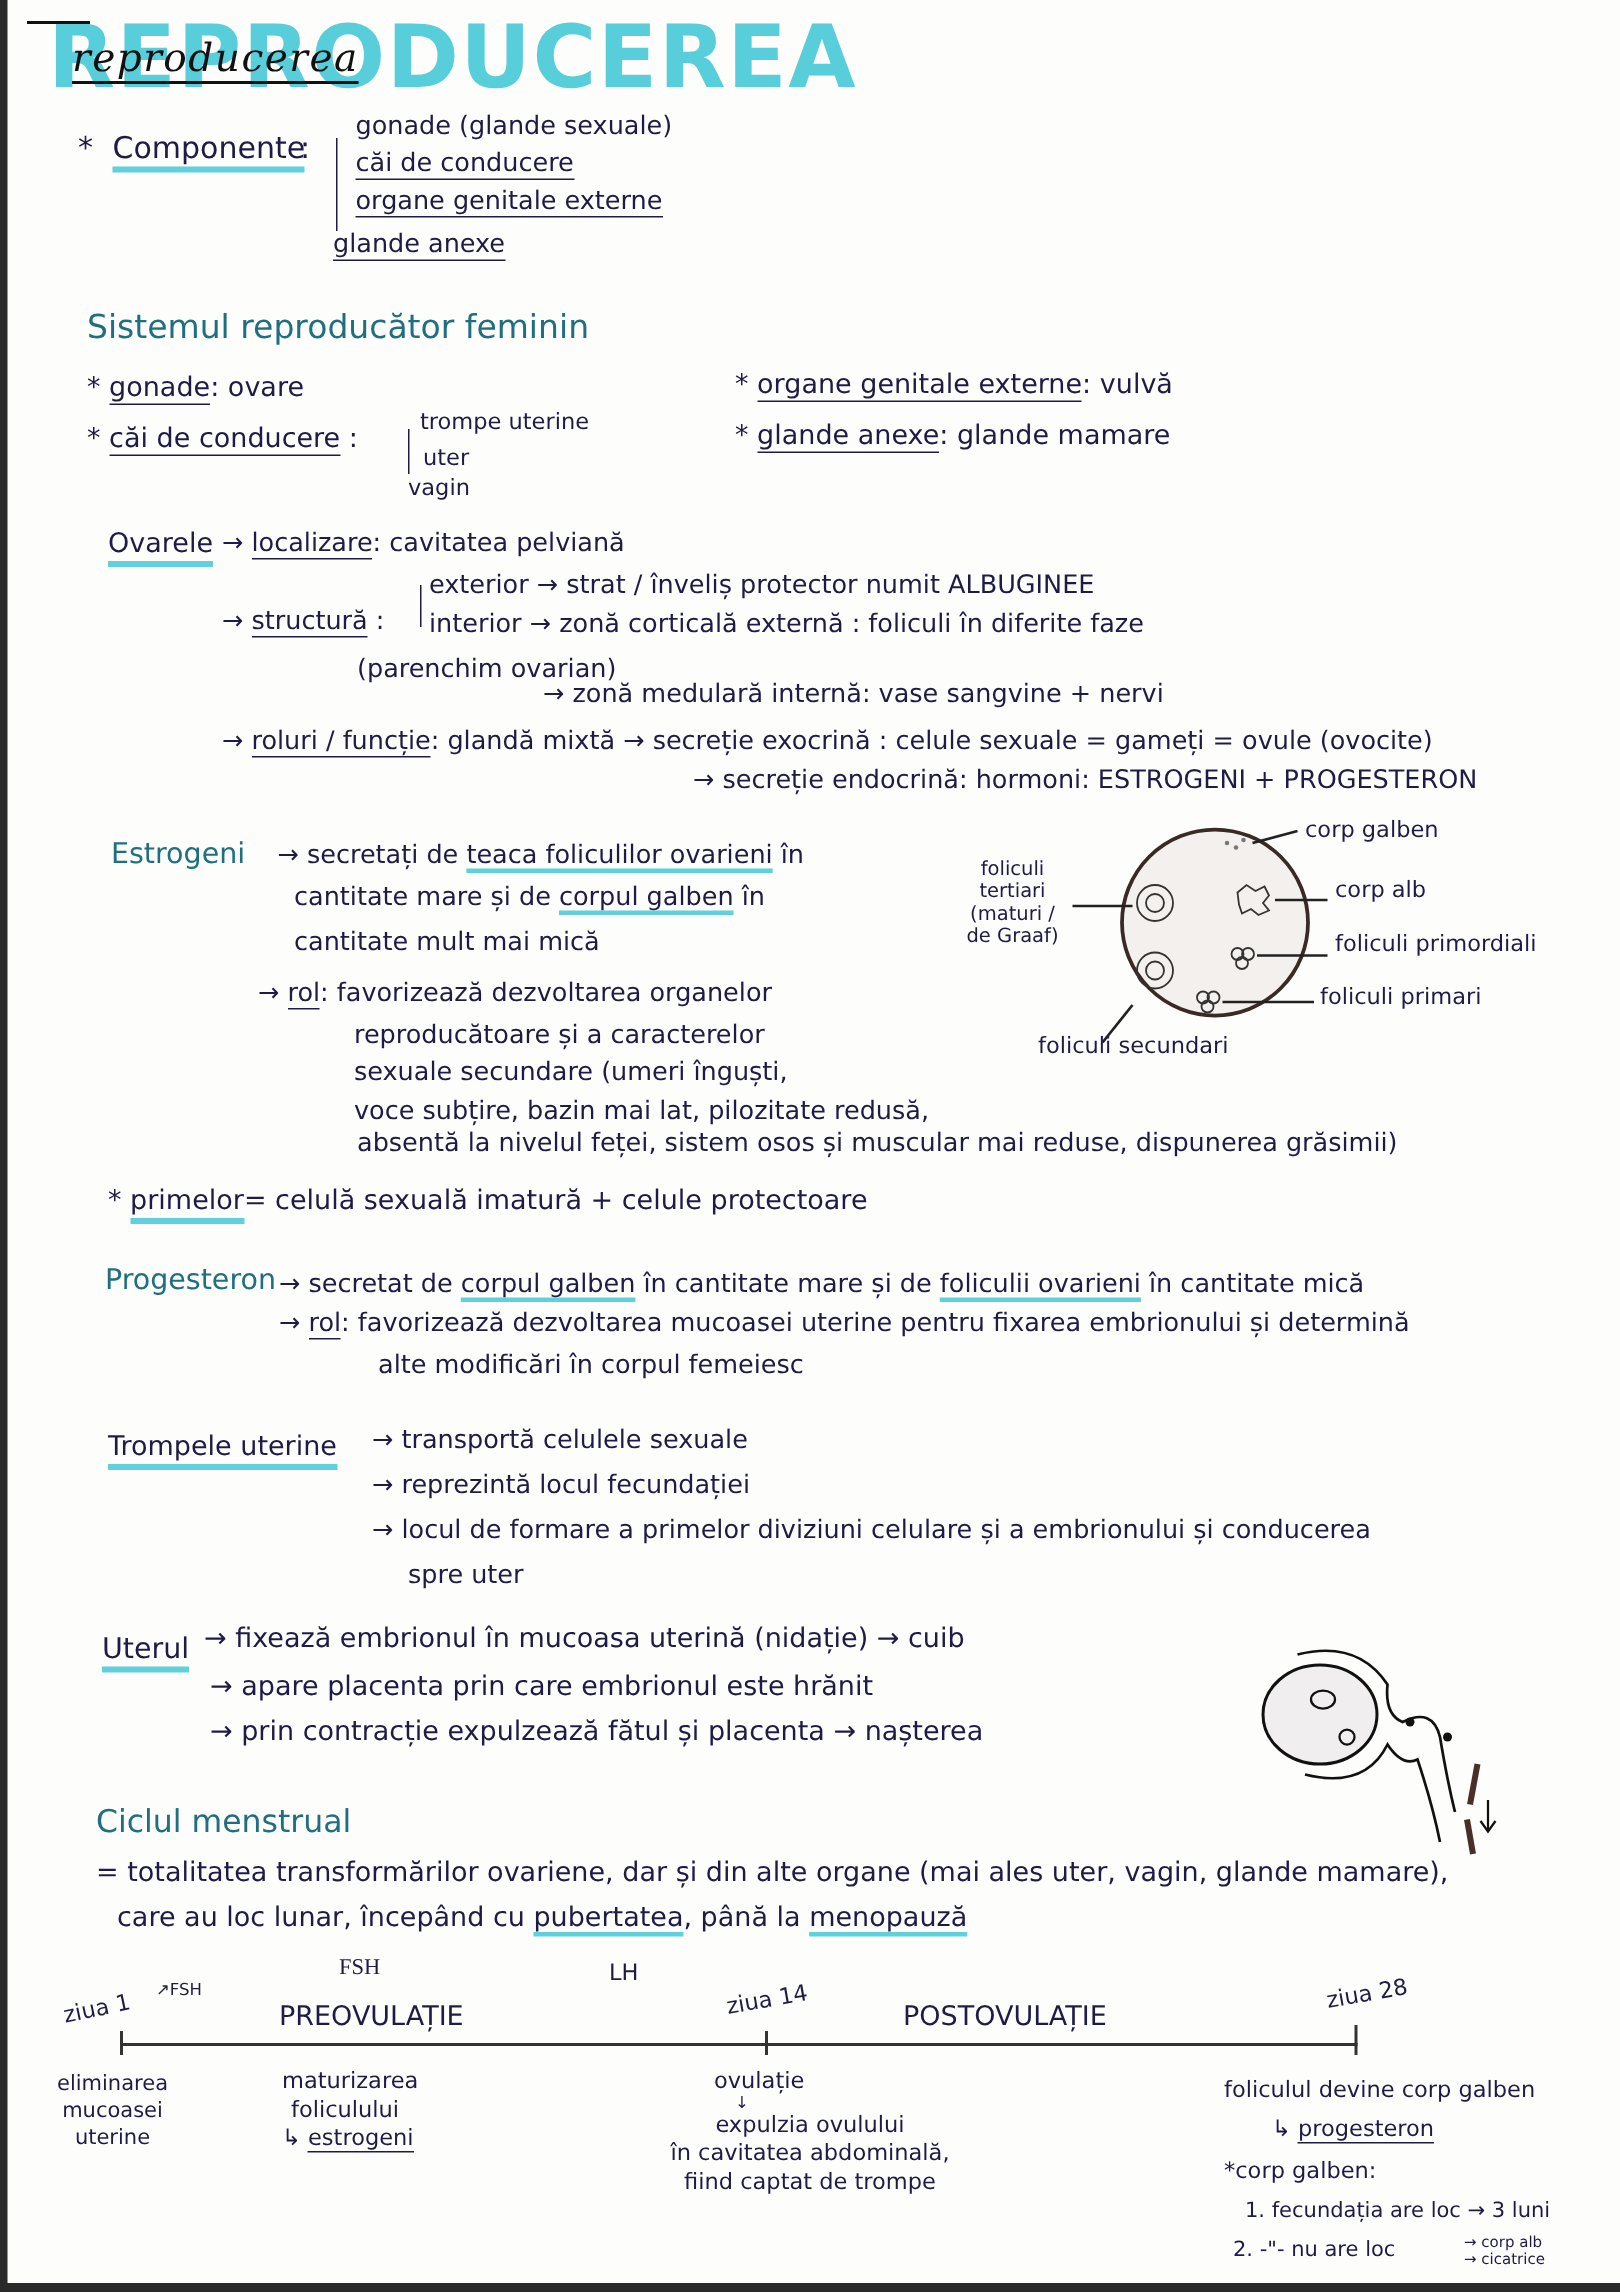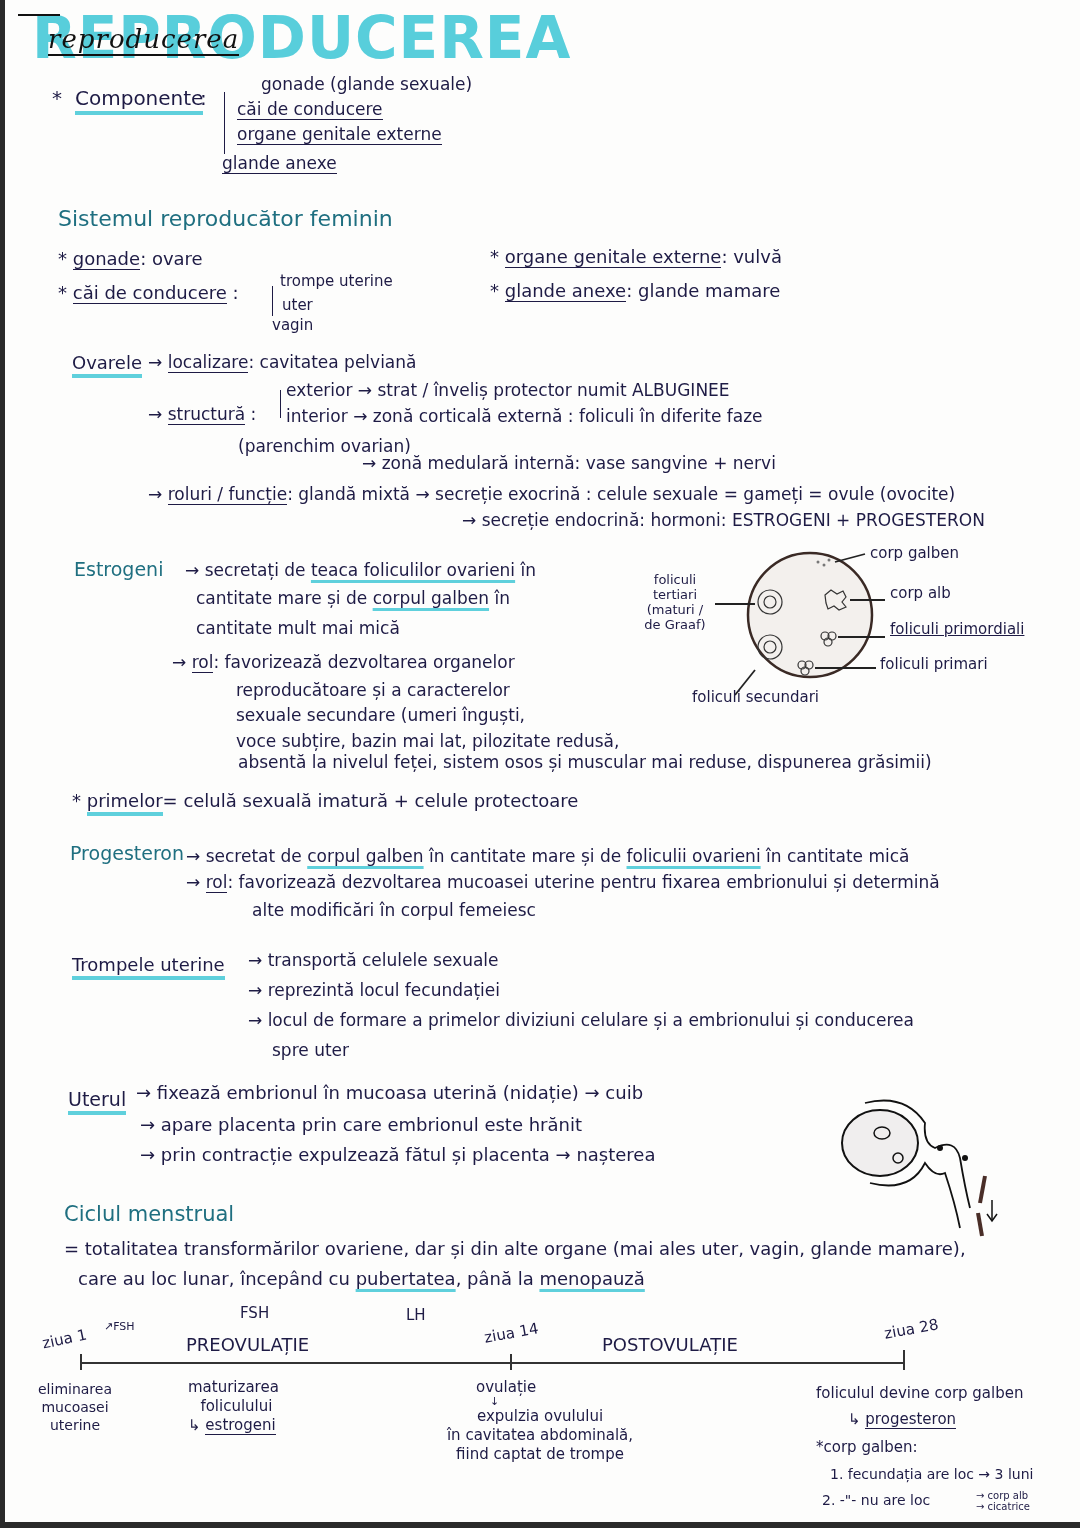--- a/index.html
+++ b/index.html
@@ -38,21 +38,21 @@
 <div class="edge"></div>
 
 <div class="abs title" style="left:32px;top:4px;">REPRODUCEREA</div>
 <div class="abs" style="left:18px;top:14px;width:42px;height:2px;background:#111;"></div>
 <div class="abs title-script" style="left:48px;top:24px;">reproducerea</div>
 
 <div class="abs ink" style="left:52px;top:86px;font-size:20px;">*</div>
 <div class="abs ink hl" style="left:75px;top:86px;font-size:20px;">Componente</div>
 <div class="abs ink" style="left:200px;top:86px;font-size:20px;">:</div>
 <div class="bracket" style="left:224px;top:92px;height:62px;"></div>
-<div class="abs ink" style="left:237px;top:74px;margin-left:24px;">gonade (glande sexuale)</div>
+<div class="abs ink" style="left:237px;top:74px;">gonade (glande sexuale)</div>
 <div class="abs ink ul" style="left:237px;top:99px;">căi de conducere</div>
 <div class="abs ink ul" style="left:237px;top:124px;">organe genitale externe</div>
 <div class="abs ink ul" style="left:222px;top:153px;">glande anexe</div>
 
 <div class="abs section" style="left:58px;top:206px;">Sistemul reproducător feminin</div>
 
 <div class="abs ink" style="left:58px;top:248px;font-size:18px;">
   <span>* </span><span class="ul">gonade</span><span>: ovare</span>
 </div>
 <div class="abs ink" style="left:58px;top:282px;font-size:18px;">
@@ -127,21 +127,21 @@
     <line x1="105" y1="64" x2="145" y2="64"></line>
     <line x1="225" y1="22" x2="255" y2="14"></line>
     <line x1="240" y1="60" x2="275" y2="60"></line>
     <line x1="228" y1="97" x2="275" y2="97"></line>
     <line x1="205" y1="128" x2="266" y2="128"></line>
     <line x1="145" y1="130" x2="125" y2="155"></line>
   </g>
 </svg>
 <div class="abs ink-sm" style="left:870px;top:544px;">corp galben</div>
 <div class="abs ink-sm" style="left:890px;top:584px;">corp alb</div>
-<div class="abs ink-sm" style="left:890px;top:620px;text-decoration:underline;">foliculi primordiali</div>
+<div class="abs ink-sm" style="left:890px;top:620px;">foliculi primordiali</div>
 <div class="abs ink-sm" style="left:880px;top:655px;">foliculi primari</div>
 <div class="abs ink-sm" style="left:692px;top:688px;">foliculi secundari</div>
 <div class="abs ink-xs center" style="left:640px;top:572px;width:70px;text-align:center;">
   <div>foliculi</div>
   <div>tertiari</div>
   <div>(maturi /</div>
   <div>de Graaf)</div>
 </div>
 
 <div class="abs ink" style="left:72px;top:790px;font-size:18px;">
@@ -187,35 +187,35 @@
   <span>care au loc lunar, începând cu </span><span class="hlu">pubertatea</span><span>, până la </span><span class="hlu">menopauză</span>
 </div>
 
 <div class="timeline-line" style="left:80px;top:1362px;width:825px;"></div>
 <div class="tick" style="left:80px;top:1354px;"></div>
 <div class="tick" style="left:510px;top:1354px;"></div>
 <div class="tick" style="left:903px;top:1350px;height:20px;"></div>
 
 <div class="abs ink-sm" style="left:42px;top:1330px;transform:rotate(-12deg);">ziua 1</div>
 <div class="abs ink-xs" style="left:104px;top:1320px;font-size:11px;">↗FSH</div>
-<div class="abs ink-sm" style="left:240px;top:1304px;">FSH</div>
+<div class="abs ink-sm" style="left:226px;top:1304px;font-family:Liberation Serif, serif;">FSH</div>
 <div class="abs ink-sm" style="left:406px;top:1306px;">LH</div>
 <div class="abs ink" style="left:186px;top:1334px;font-size:18px;">PREOVULAȚIE</div>
 <div class="abs ink-sm" style="left:484px;top:1324px;transform:rotate(-10deg);">ziua 14</div>
 <div class="abs ink" style="left:602px;top:1334px;font-size:18px;">POSTOVULAȚIE</div>
 <div class="abs ink-sm" style="left:884px;top:1320px;transform:rotate(-10deg);">ziua 28</div>
 
 <div class="abs ink-xs center" style="left:30px;top:1380px;width:90px;line-height:18px;font-size:14px;">
   <div>eliminarea</div>
   <div>mucoasei</div>
   <div>uterine</div>
 </div>
 <div class="abs ink-sm" style="left:188px;top:1378px;line-height:19px;">
   <div>maturizarea</div>
-  <div style="padding-left:6px;text-align:center;">foliculului</div>
+  <div style="padding-left:6px;">foliculului</div>
   <div><span>↳ </span><span class="ul">estrogeni</span></div>
 </div>
 <div class="abs ink-sm center" style="left:440px;top:1378px;width:200px;line-height:19px;">
   <div style="text-align:left;padding-left:36px;">ovulație</div>
   <div style="text-align:left;padding-left:50px;font-size:11px;line-height:10px;">↓</div>
   <div>expulzia ovulului</div>
   <div>în cavitatea abdominală,</div>
   <div>fiind captat de trompe</div>
 </div>
 <div class="abs ink-sm" style="left:816px;top:1384px;">foliculul devine corp galben</div>

